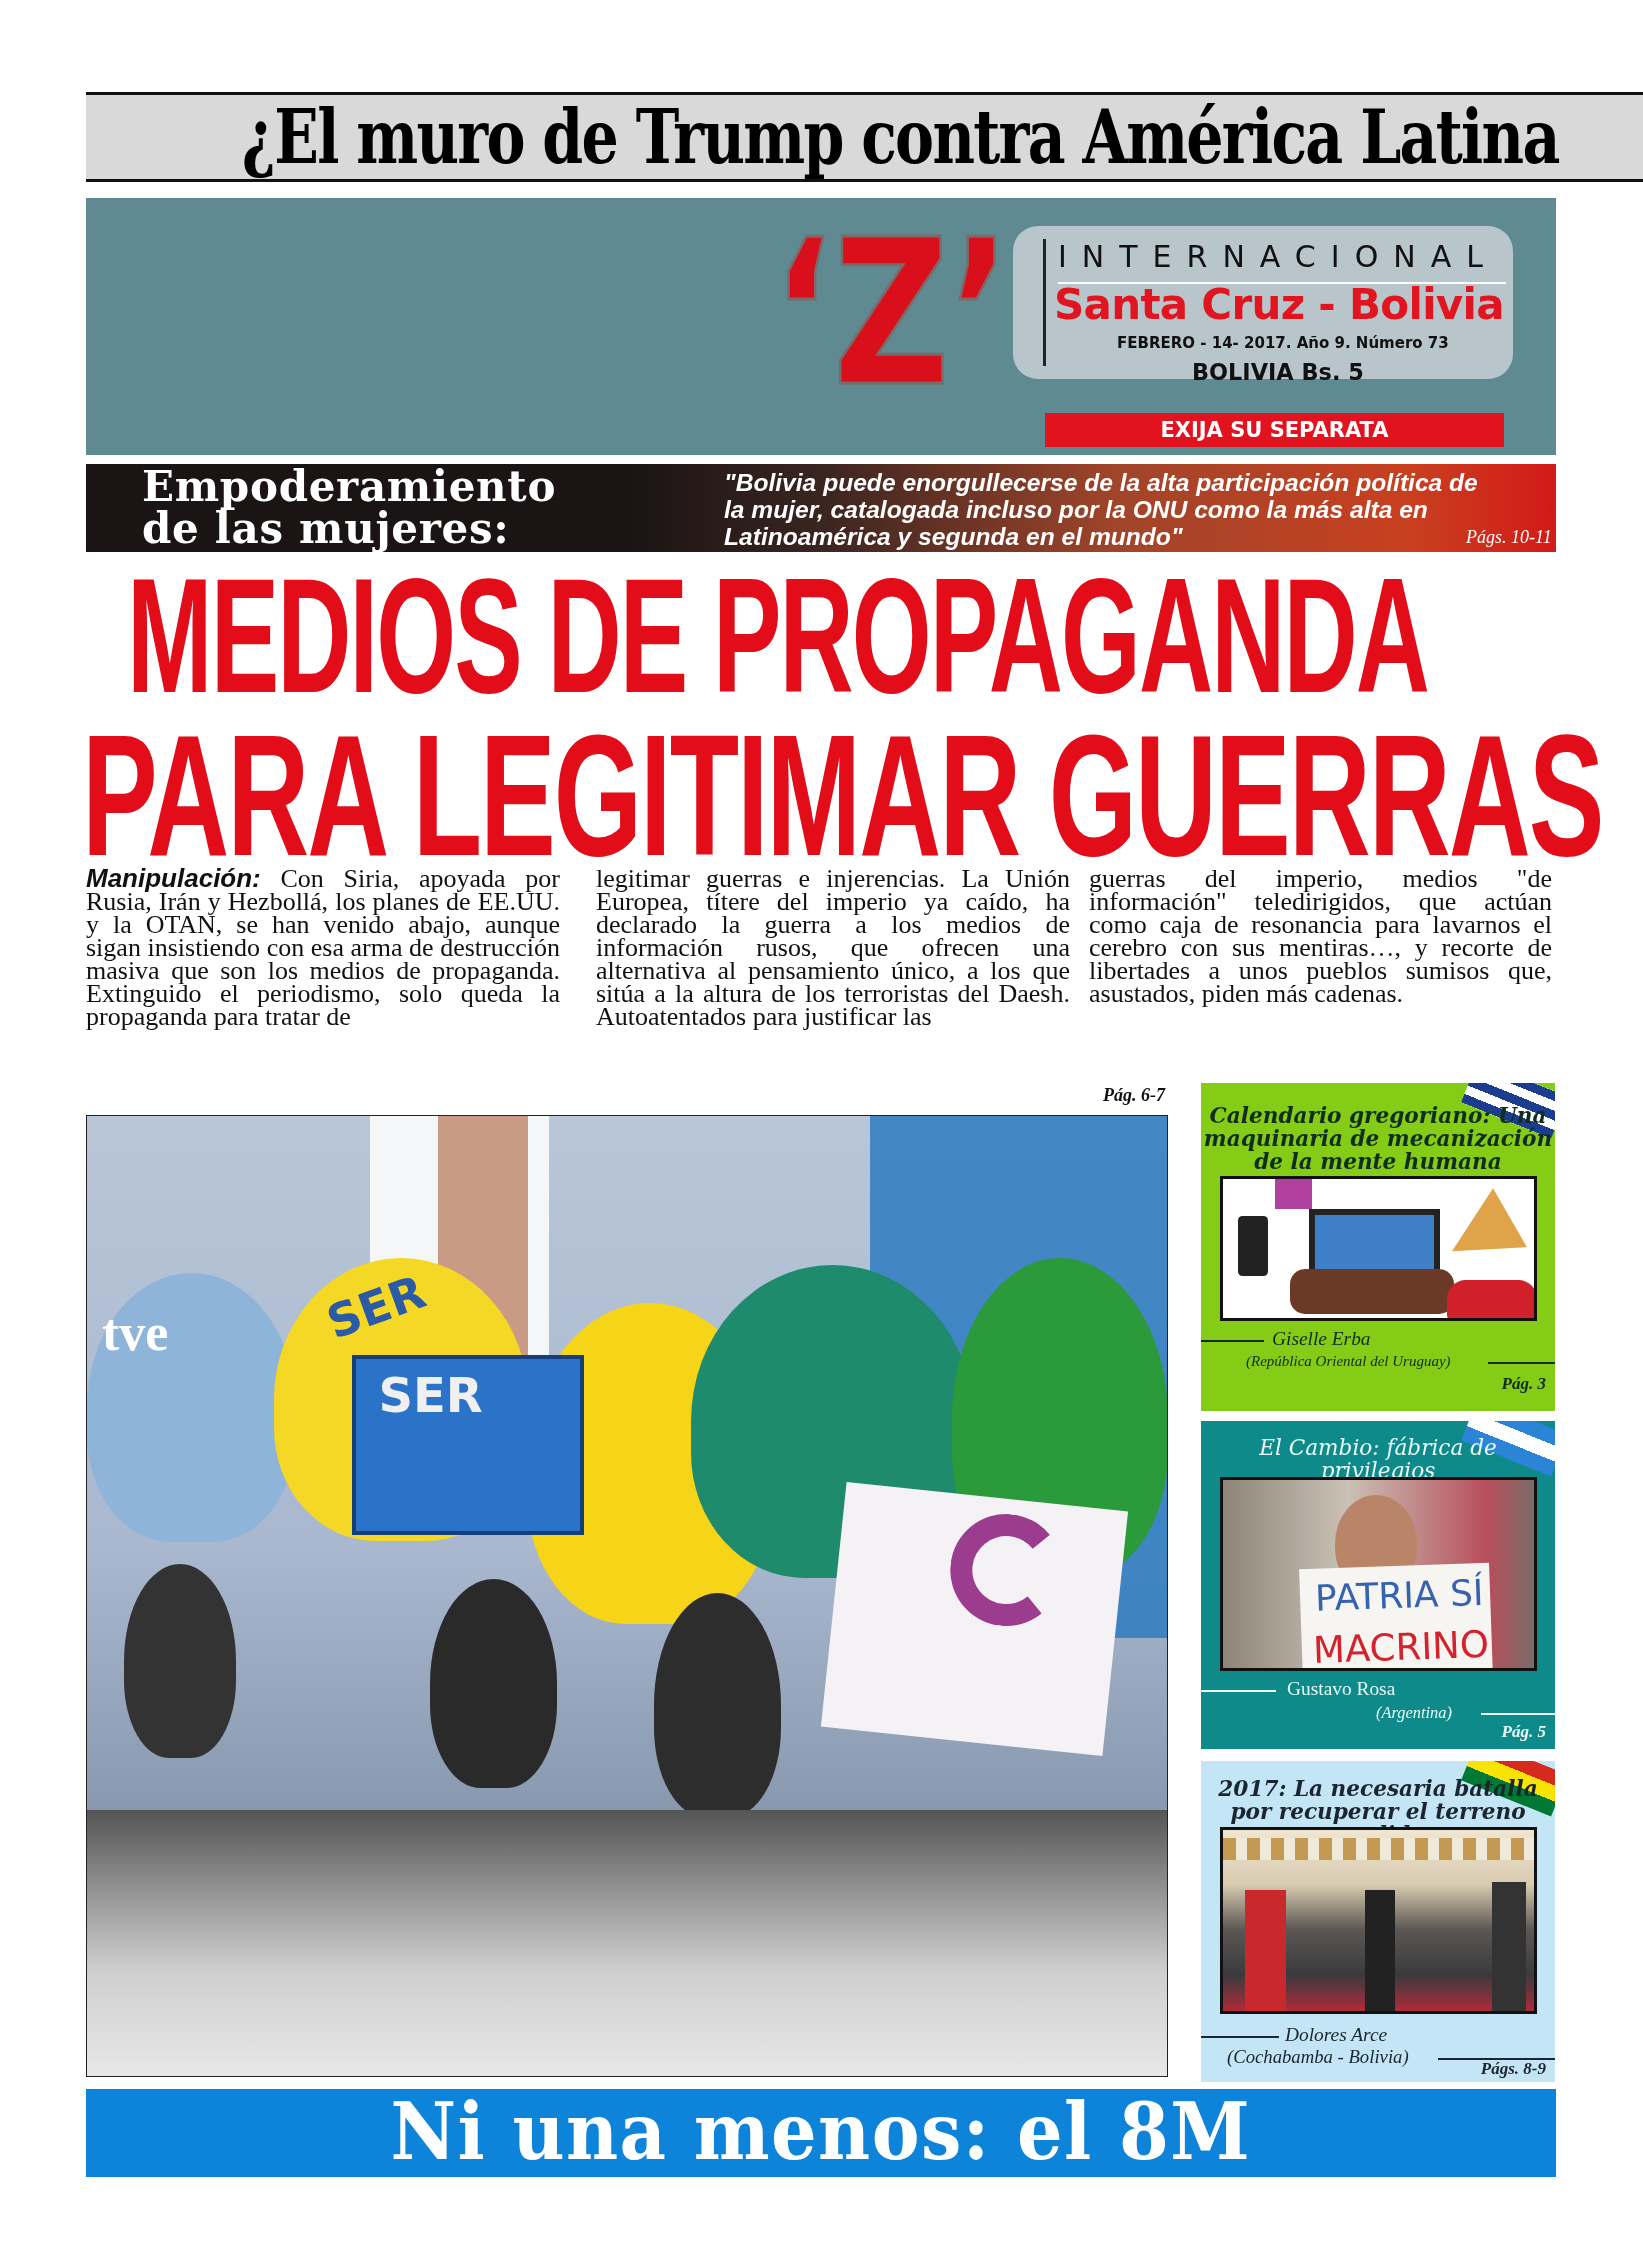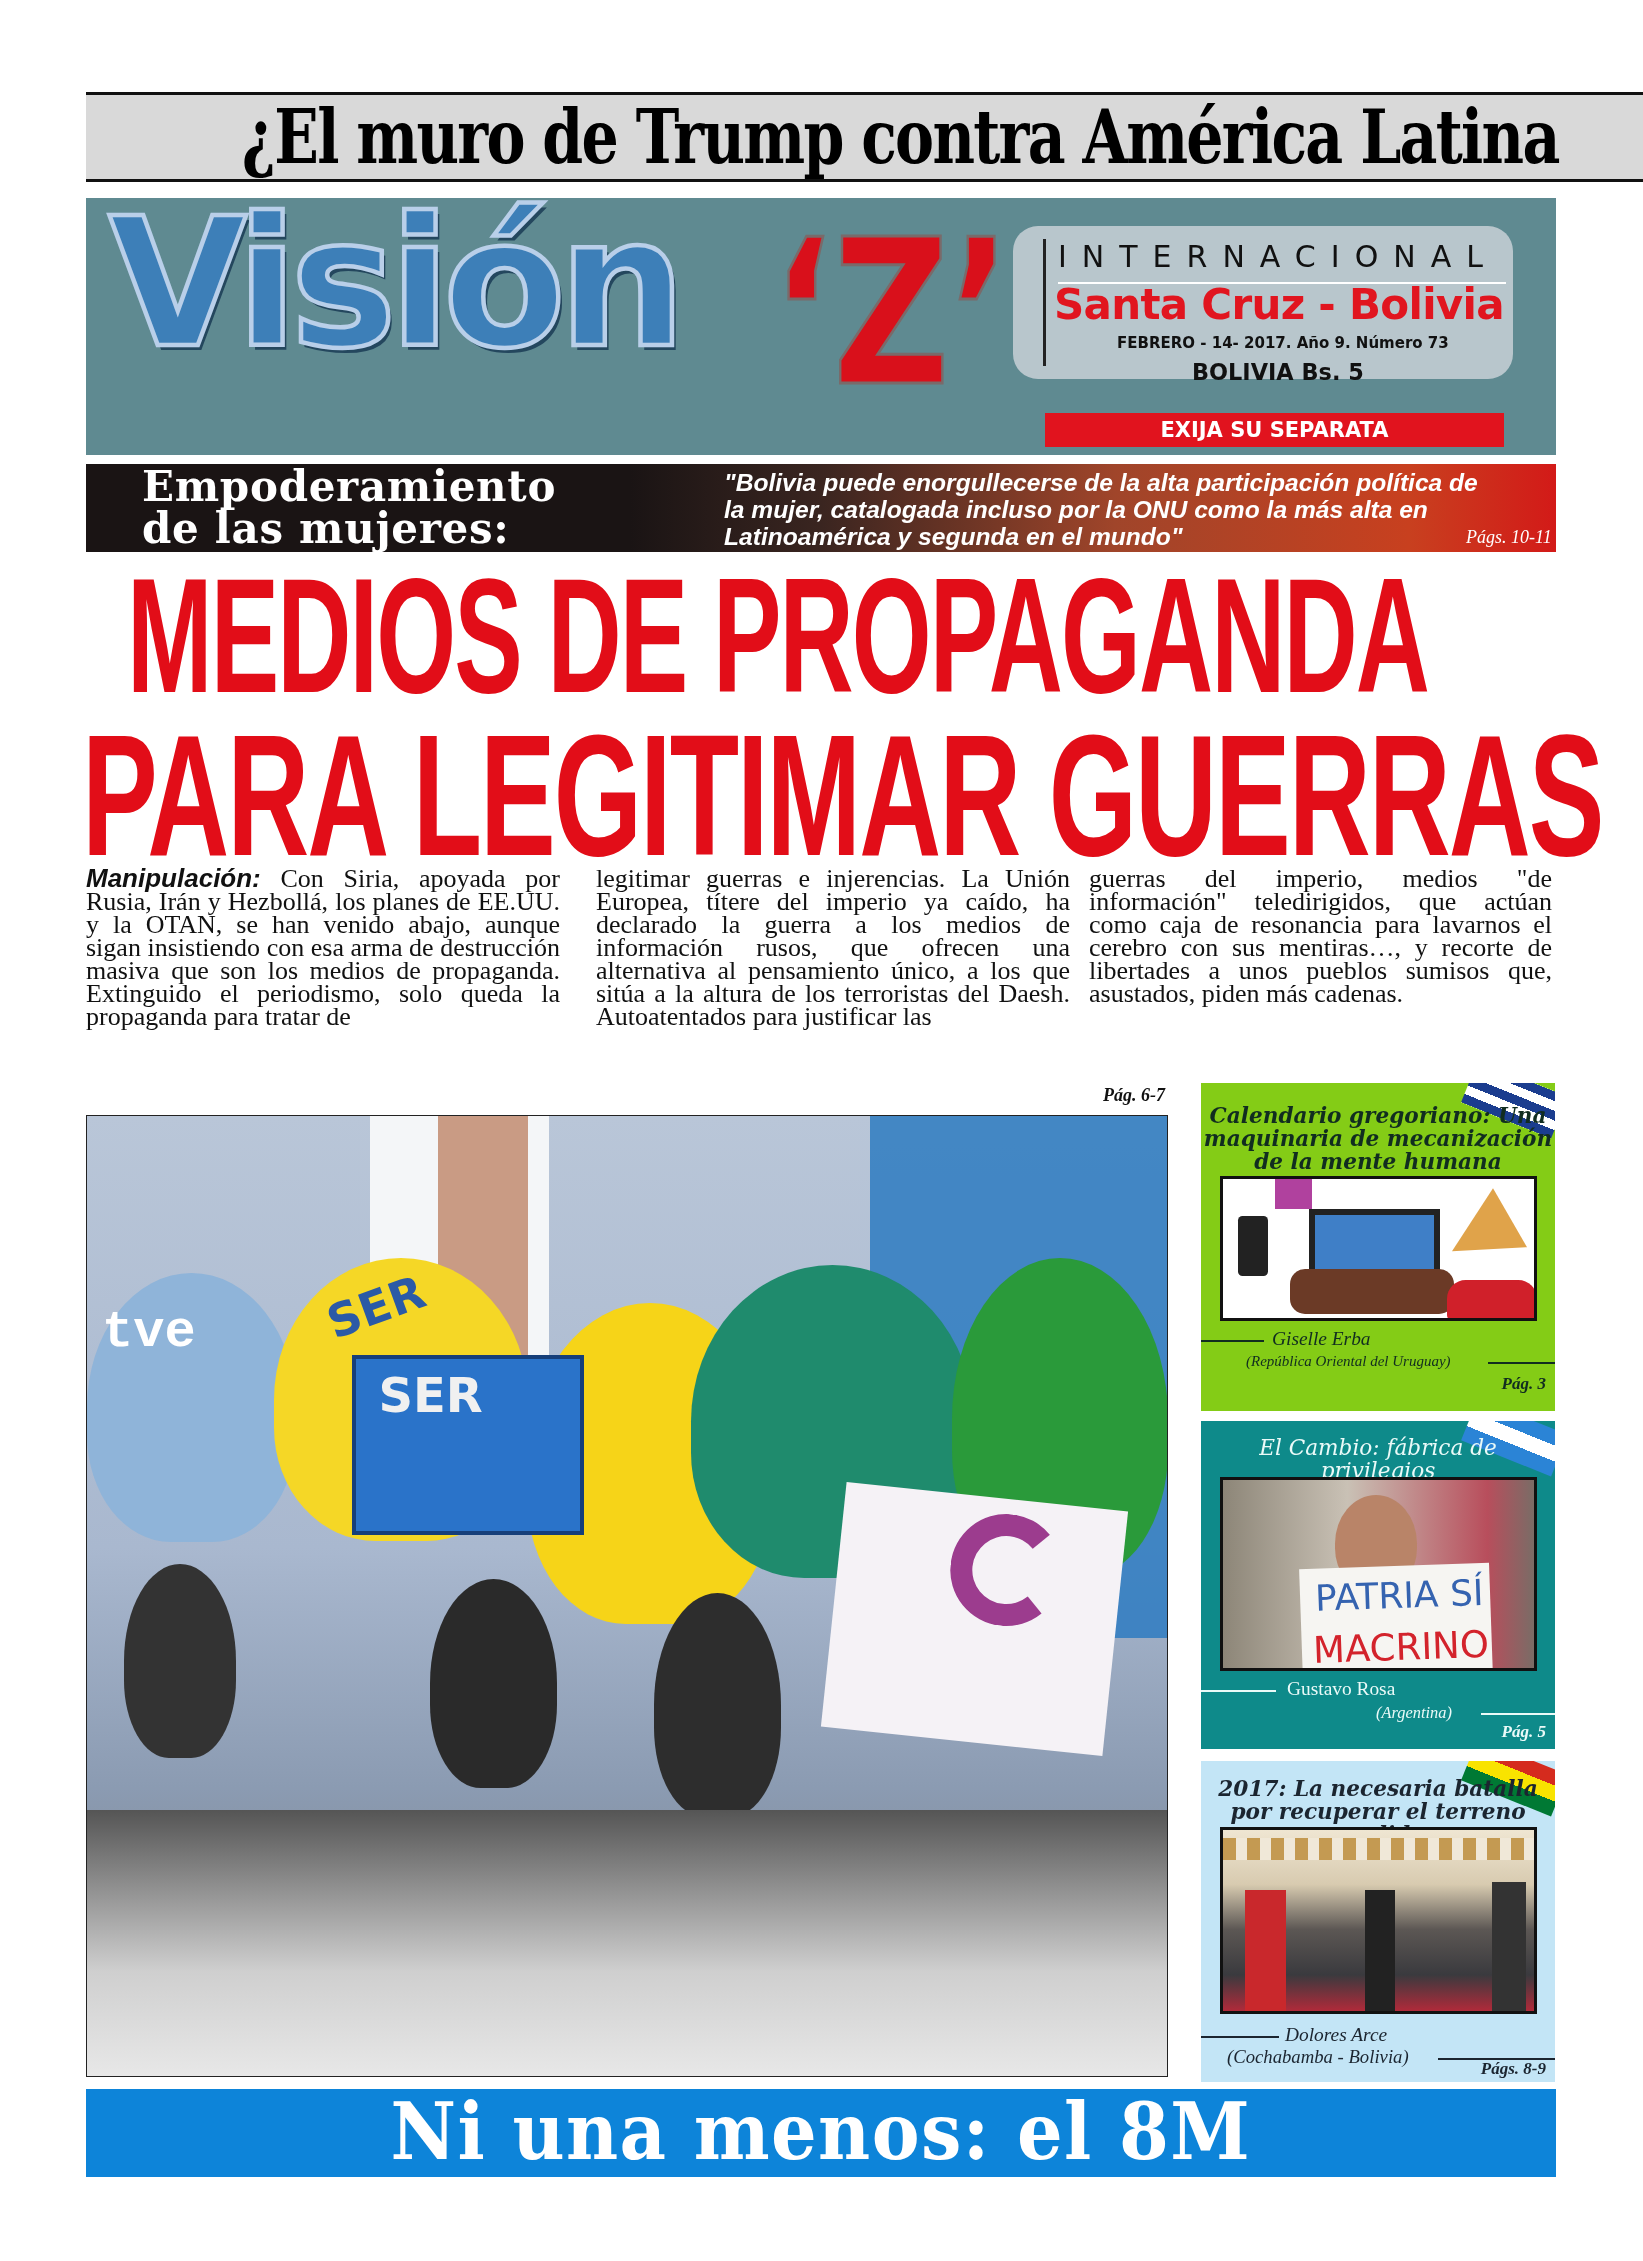--- a/index.html
+++ b/index.html
@@ -58,21 +58,20 @@
   #bottombar span{font-family:"DejaVu Serif",serif;font-weight:bold;font-size:78px;color:#fff;letter-spacing:1.5px;transform:scaleX(0.92);display:inline-block;}
 </style>
 </head>
 <body>
 
 <div id="topbar" class="abs">
   <span>¿El  muro de Trump contra América Latina</span>
 </div>
 
 <div id="masthead" class="abs">
-  <div id="logo-vision" class="abs">Visión</div>
   <div id="logo-z" class="abs">‘Z’</div>
   <div id="infobox" class="abs">
     <div class="rule"></div>
     <div id="intl" class="abs">INTERNACIONAL</div>
     <div id="city" class="abs">Santa Cruz - Bolivia</div>
     <div id="dateline" class="abs">FEBRERO - 14- 2017. Año 9. Número 73</div>
     <div id="price" class="abs">BOLIVIA Bs. 5</div>
   </div>
   <div id="separata" class="abs">
     <span>EXIJA SU SEPARATA</span>
@@ -94,21 +93,21 @@
 <div id="col1" class="abs col"><span class="lead">Manipulación:</span><span> Con Siria, apoyada por Rusia, Irán y  Hezbollá, los planes de EE.UU. y la OTAN, se han venido abajo, aunque sigan insistiendo con esa arma de destrucción masiva que son los medios de propaganda. Extinguido el  periodismo, solo queda la propaganda para tratar de</span></div>
 <div id="col2" class="abs col">legitimar guerras e injerencias. La Unión Europea, títere del imperio ya caído,  ha declarado la guerra a los medios de información rusos,  que ofrecen una alternativa  al pensamiento único, a los que sitúa a la altura de los terroristas del Daesh. Autoatentados para justificar las</div>
 <div id="col3" class="abs col">guerras del imperio, medios "de información" teledirigidos, que actúan como caja de resonancia para lavarnos el cerebro con sus mentiras…, y recorte de libertades a unos pueblos sumisos que, asustados,  piden más cadenas.</div>
 <div id="pag67" class="abs">Pág. 6-7</div>
 
 <div id="photo" class="abs">
   <div class="mic" style="left:283px;top:0;width:179px;height:358px;background:#f4f6f8;border-radius:0;"></div>
   <div class="mic" style="left:351px;top:0;width:90px;height:283px;background:#c99b84;border-radius:0 0 45px 45px;"></div>
   <div class="mic" style="left:783px;top:0;width:298px;height:522px;background:#2e7bc1;border-radius:0 0 0 149px;opacity:.85;"></div>
   <div class="mic" style="left:0;top:157px;width:209px;height:269px;background:#8fb4d9;">
-    <span style="position:absolute;left:15px;top:30px;font-family:Liberation Mono, monospace;font-weight:bold;font-size:52px;color:#fff;">tve</span>
+    <span style="position:absolute;left:15px;top:30px;font-family:Liberation Serif, serif;font-weight:bold;font-size:52px;color:#fff;">tve</span>
   </div>
   <div class="mic" style="left:187px;top:142px;width:254px;height:283px;background:#f5d726;">
     <span style="position:absolute;left:52px;top:22.4px;font-family:'DejaVu Sans',sans-serif;font-weight:bold;font-size:46px;color:#2b5aa6;transform:rotate(-20deg);display:inline-block;">SER</span>
   </div>
   <div class="mic" style="left:440px;top:187px;width:246px;height:321px;background:#f6d418;"></div>
   <div class="mic" style="left:604px;top:149px;width:283px;height:313px;background:#1f8b6d;"></div>
   <div class="mic" style="left:865px;top:142px;width:216px;height:321px;background:#2a9a3a;"></div>
   <div style="position:absolute;left:265px;top:239px;width:224px;height:172px;background:#2a73c9;border:4.5px solid #163f7a;">
     <span style="position:absolute;left:22.4px;top:7.5px;font-family:'DejaVu Sans',sans-serif;font-weight:bold;font-size:48px;color:#f0f0f0;">SER</span>
   </div>

